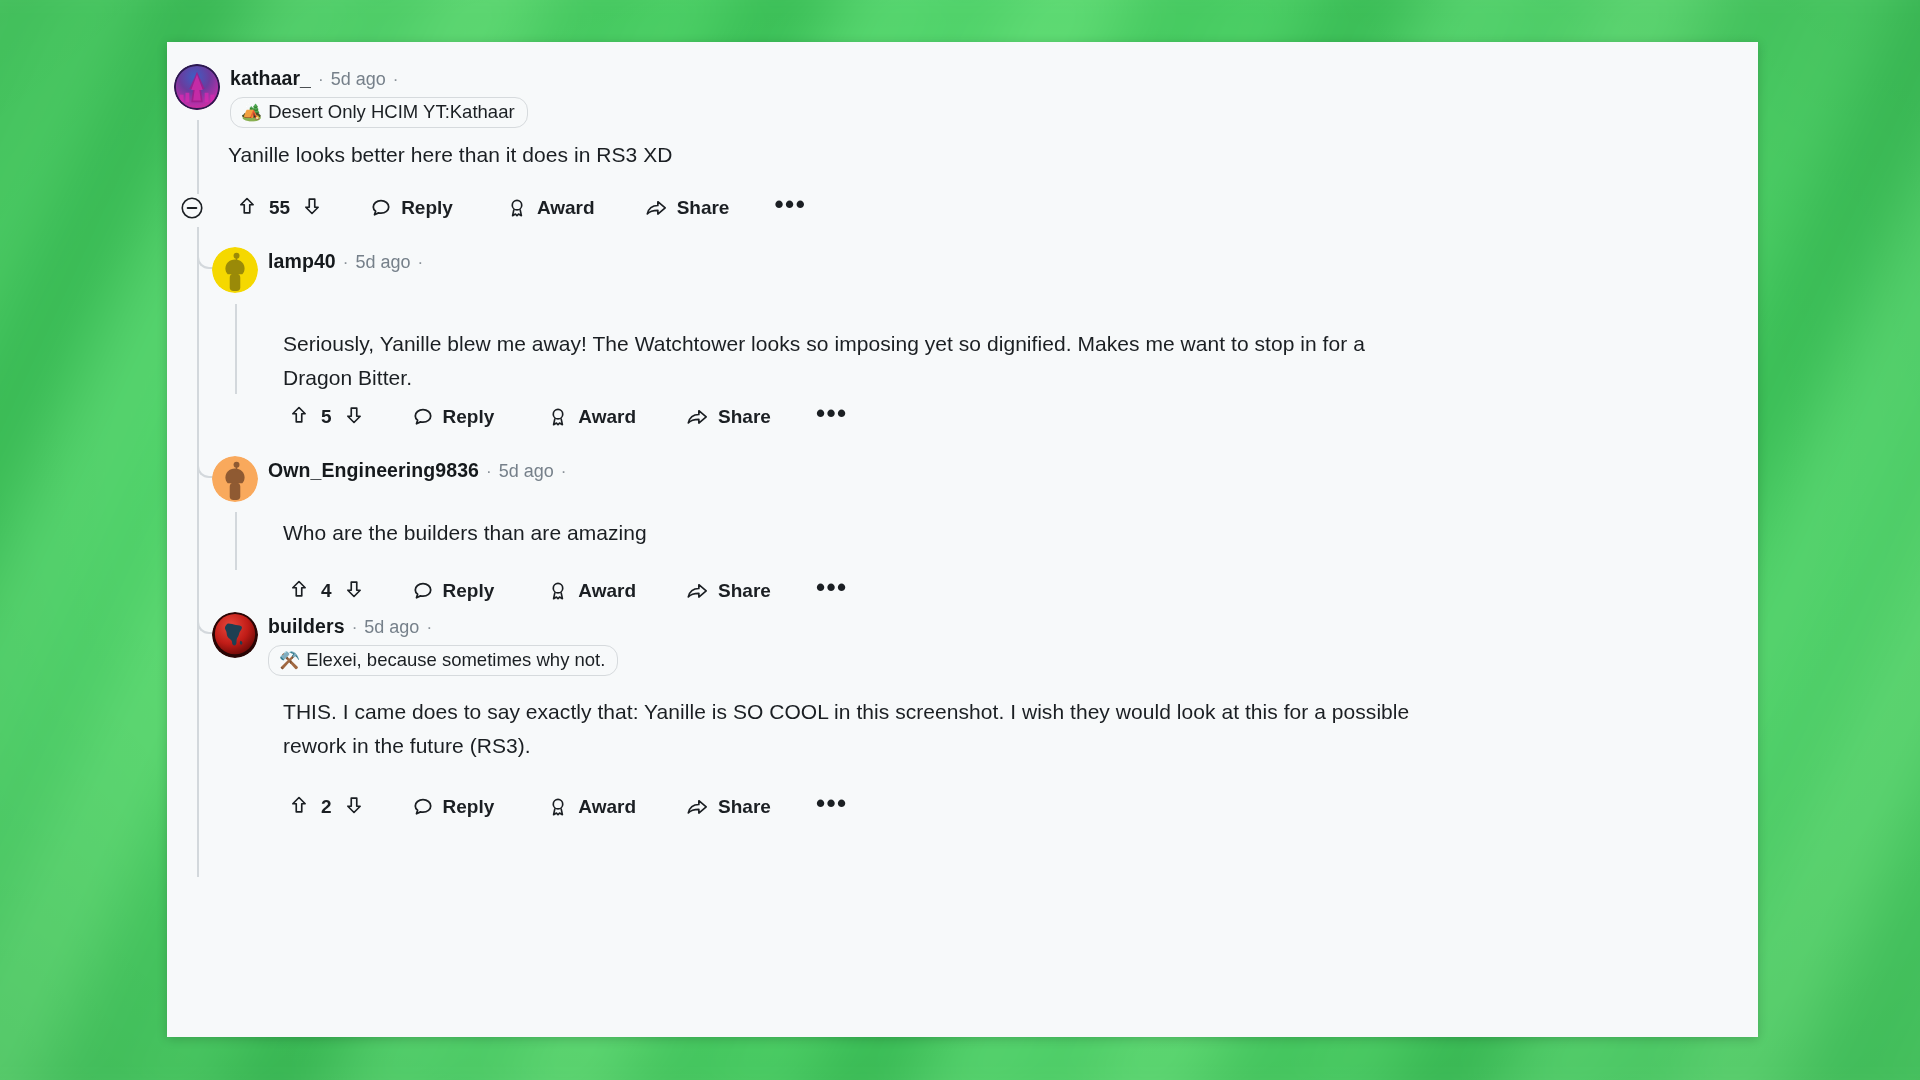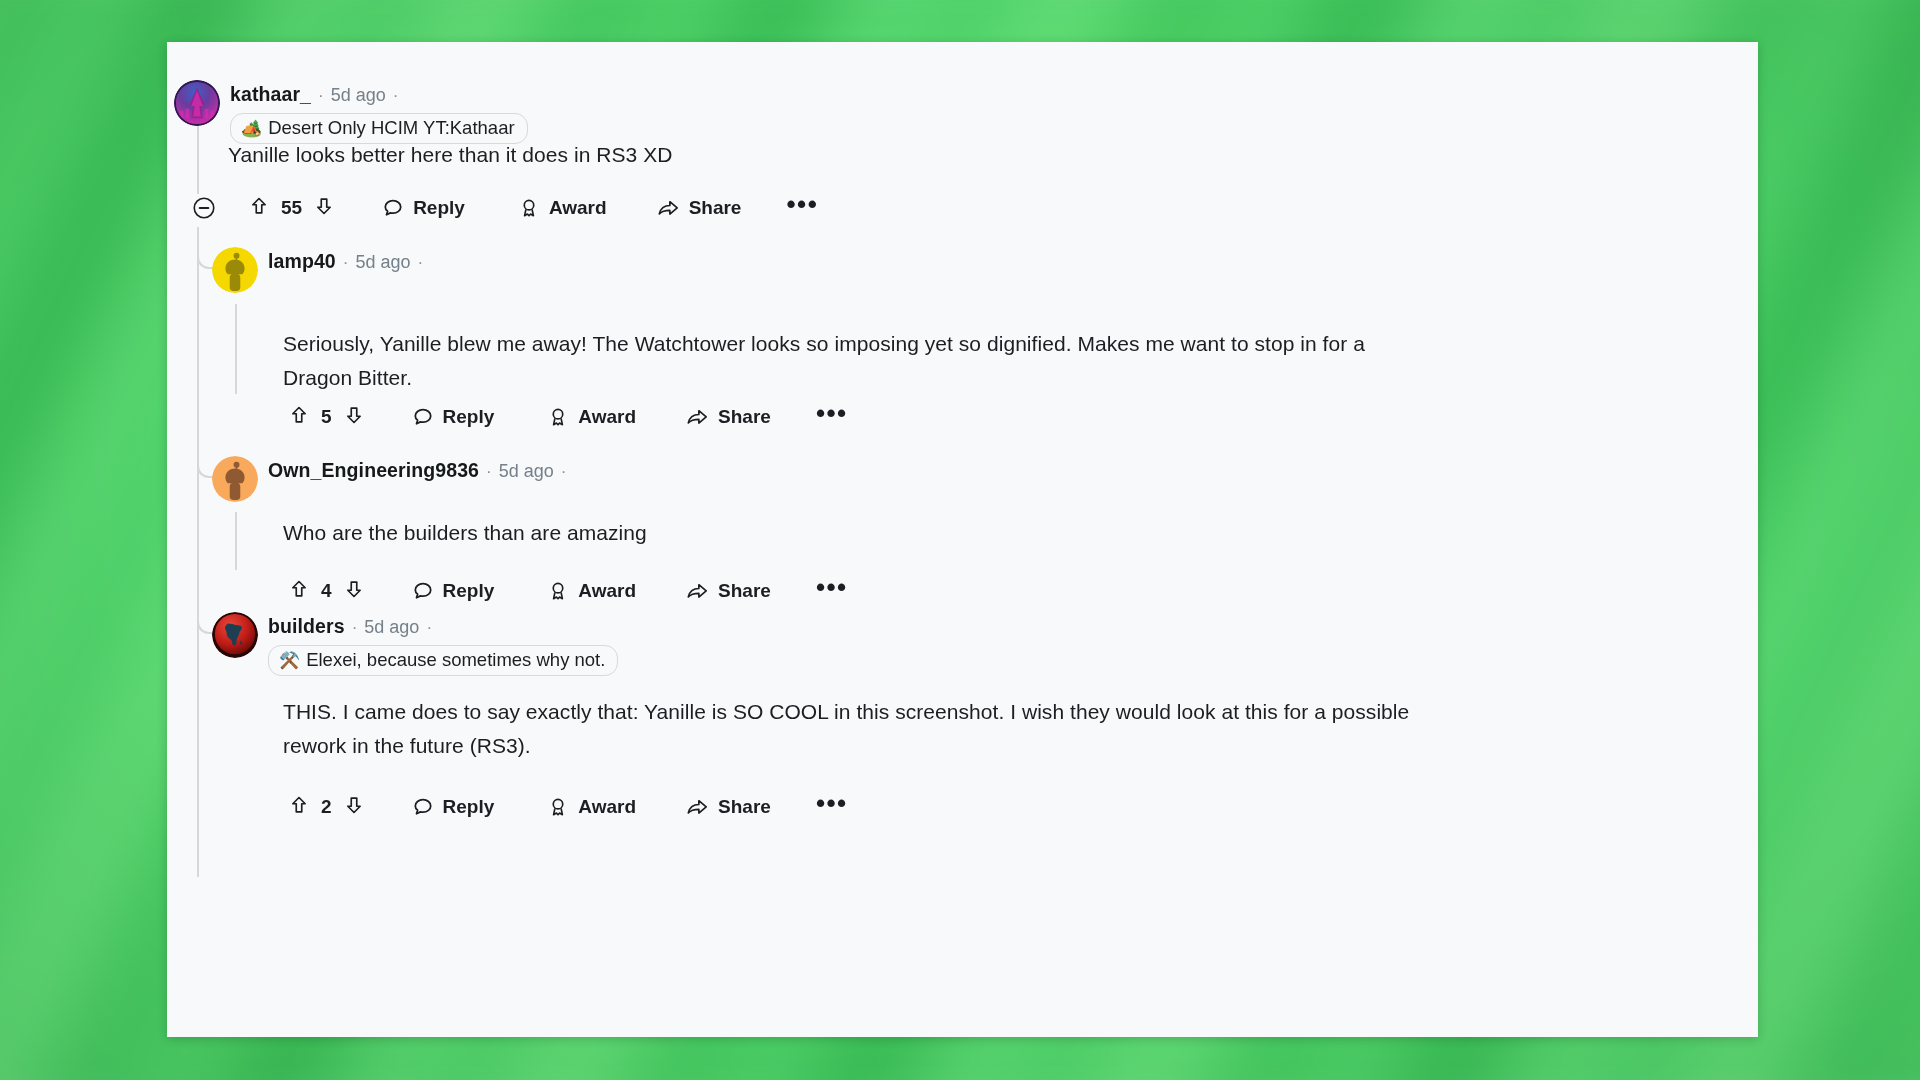--- a/index.html
+++ b/index.html
@@ -136,21 +136,21 @@
 
 <div id="card">
   <div class="thread" id="thread">
       <div class="rail" style="left: 30px; top: 78px; height: 74px;"></div>
       <div class="rail" style="left: 30px; top: 185px; height: 650px;"></div>
       <div class="curve" style="left: 30px; top: 205px;"></div>
       <div class="curve" style="left: 30px; top: 414px;"></div>
       <div class="curve" style="left: 30px; top: 570px;"></div>
       <div class="rail" style="left: 68px; top: 262px; height: 90px;"></div>
       <div class="rail" style="left: 68px; top: 470px; height: 58px;"></div>
-      <div class="chead comment" style="position: absolute; left: 7px; top: 38px;">
+      <div class="chead comment" style="position: absolute; left: 7px; top: 22px;">
         <div class="avatar">
           <svg class="av-purple-flame" viewBox="0 0 48 48">
     <defs>
       <radialGradient id="pf" cx="45%" cy="28%" r="78%">
         <stop offset="0%" stop-color="#3d5fc4"></stop>
         <stop offset="42%" stop-color="#6a3c9e"></stop>
         <stop offset="78%" stop-color="#b82fa8"></stop>
         <stop offset="100%" stop-color="#e12b8e"></stop>
       </radialGradient>
     </defs>
@@ -168,21 +168,21 @@
             <span class="uname">kathaar_</span>
             <span class="dot">·</span>
             <span class="ago">5d ago</span>
             <span class="dot">·</span>
           </div><div class="flair">
             <span class="emoji">🏕️</span>
             <span>Desert Only HCIM YT:Kathaar</span>
           </div></div>
       </div>
       <div class="cbody" style="position: absolute; left: 61px; top: 96px; width: 1180px;">Yanille looks better here than it does in RS3 XD</div>
-      <div class="actions" style="position: absolute; left: 24px; top: 143px; justify-content: flex-end;">
+      <div class="actions" style="position: absolute; left: 12px; top: 143px; justify-content: flex-end;">
         <div class="collapse" style="margin-right: 31px;">
           <svg class="i-collapse" width="26" height="26" viewBox="0 0 24 24" fill="none" stroke="#1b1f23" stroke-width="1.5">
     <circle cx="12" cy="12" r="9"></circle>
     <path d="M8 12h8" stroke-width="1.8" stroke-linecap="round"></path>
   </svg>
         </div>
         <div class="votegrp" style="margin-right: 47px;">
           <span style="cursor: pointer;"><svg class="i-up" width="22" height="22" viewBox="0 0 20 20" fill="none" stroke="#1b1f23" stroke-width="1.5" stroke-linejoin="round">
     <path d="M10 3.2 4.4 8.9h3.1v7.4h5v-7.4h3.1z"></path>
   </svg></span>

